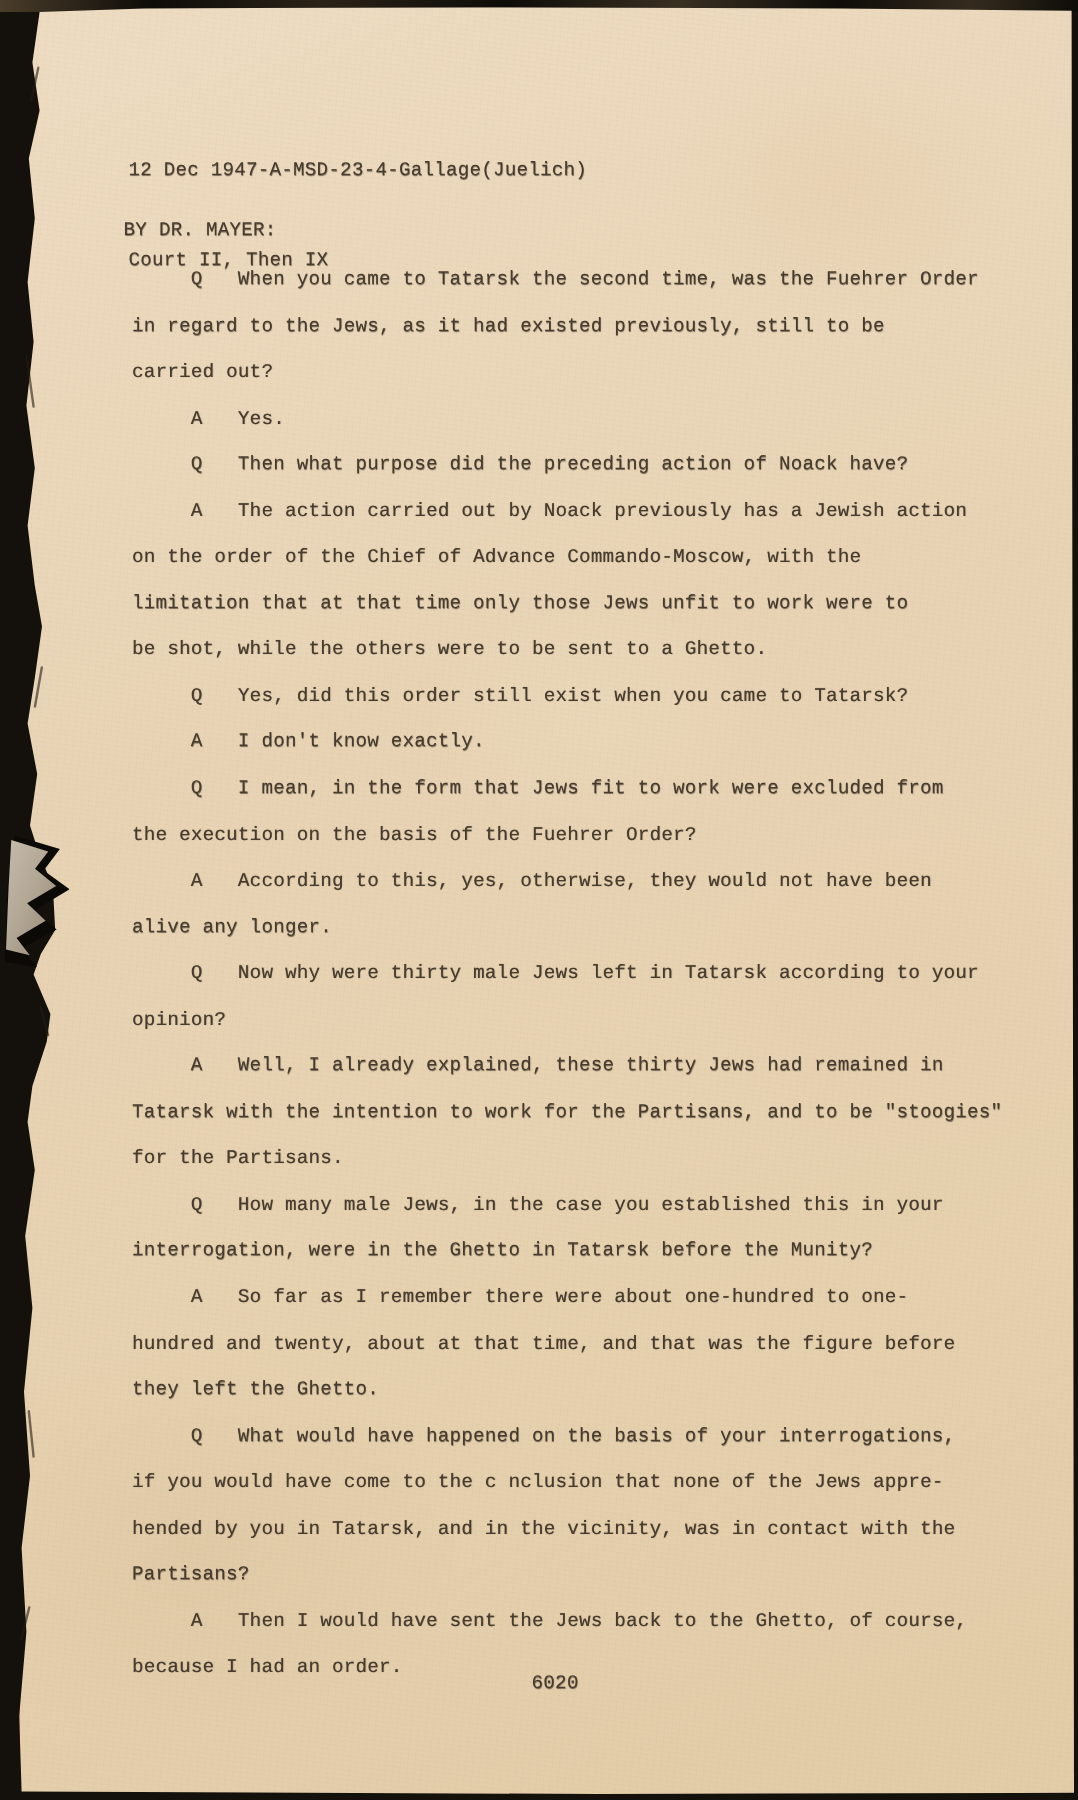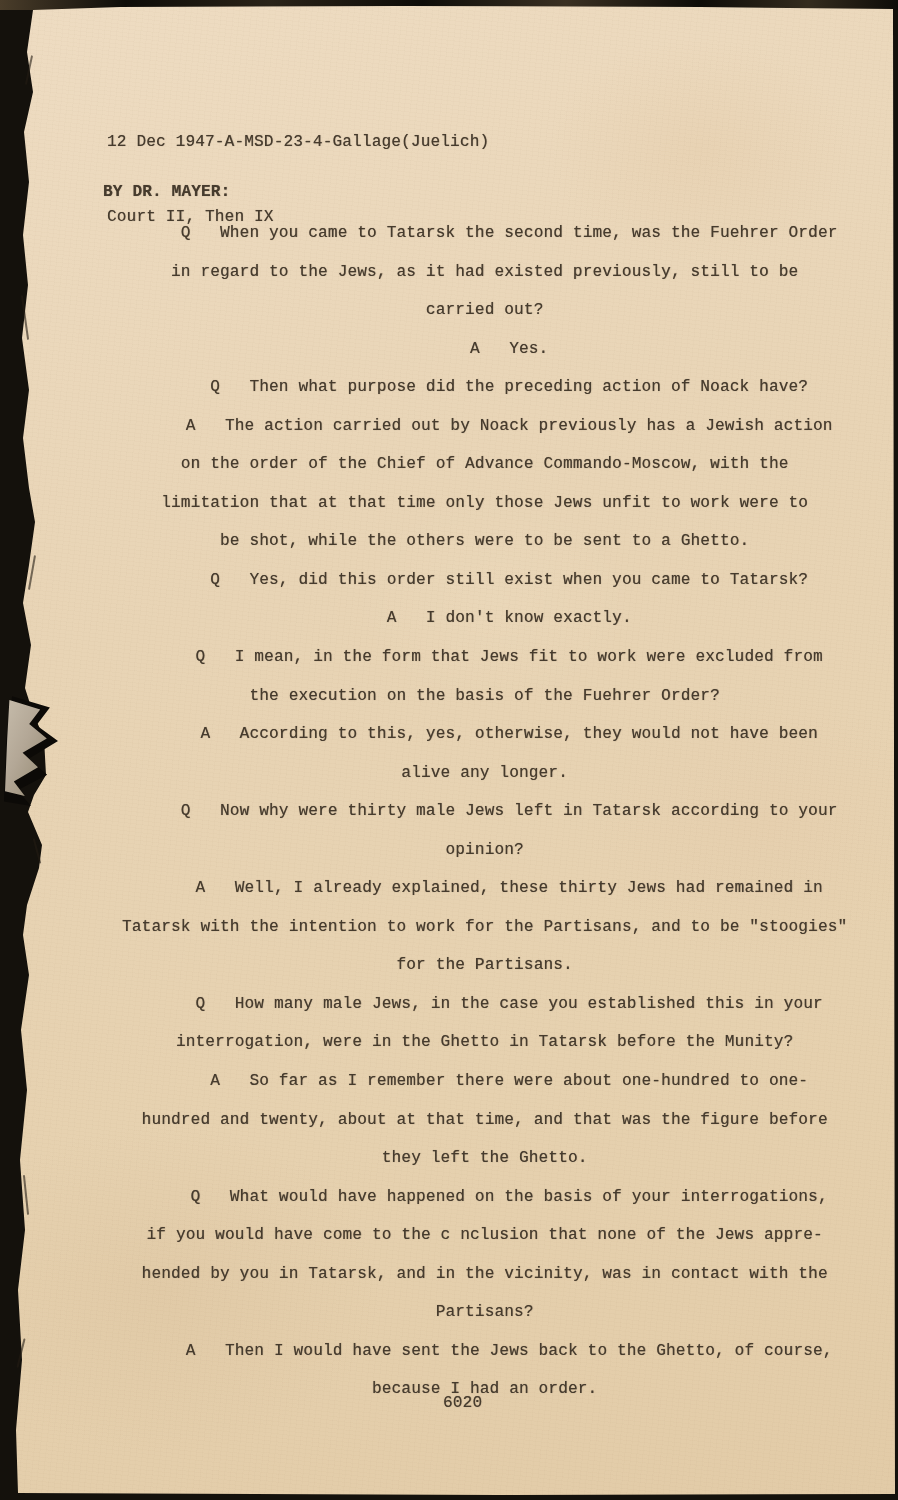--- a/index.html
+++ b/index.html
@@ -62,22 +62,22 @@
   }
 
   .content { position: absolute; inset: 0; color: var(--ink, #463b2d); }
   .typed {
     font-size: 16px;
     white-space: pre;
     text-shadow: 0.3px 0.4px 0.7px rgba(58,48,38,0.65);
     letter-spacing: 0.2px;
   }
   .doc-header { position: absolute; left: 107px; top: 80px; line-height: 25px; }
-  .examiner  { position: absolute; left: 103px; top: 183px; font-weight: bold; }
-  .body-lines { position: absolute; left: 122px; top: 214px; text-align: center; }
+  .examiner  { position: absolute; left: 103px; top: 183px; }
+  .body-lines { position: absolute; left: 110px; top: 214px; }
   .tline { height: 38.55px; line-height: 38.55px; }
   .page-number { position: absolute; left: 443px; top: 1394px; }
 </style>
 </head>
 <body>
 
 <div class="scan">
   <div class="bed-top"></div>
 
   <div class="paper"></div>

